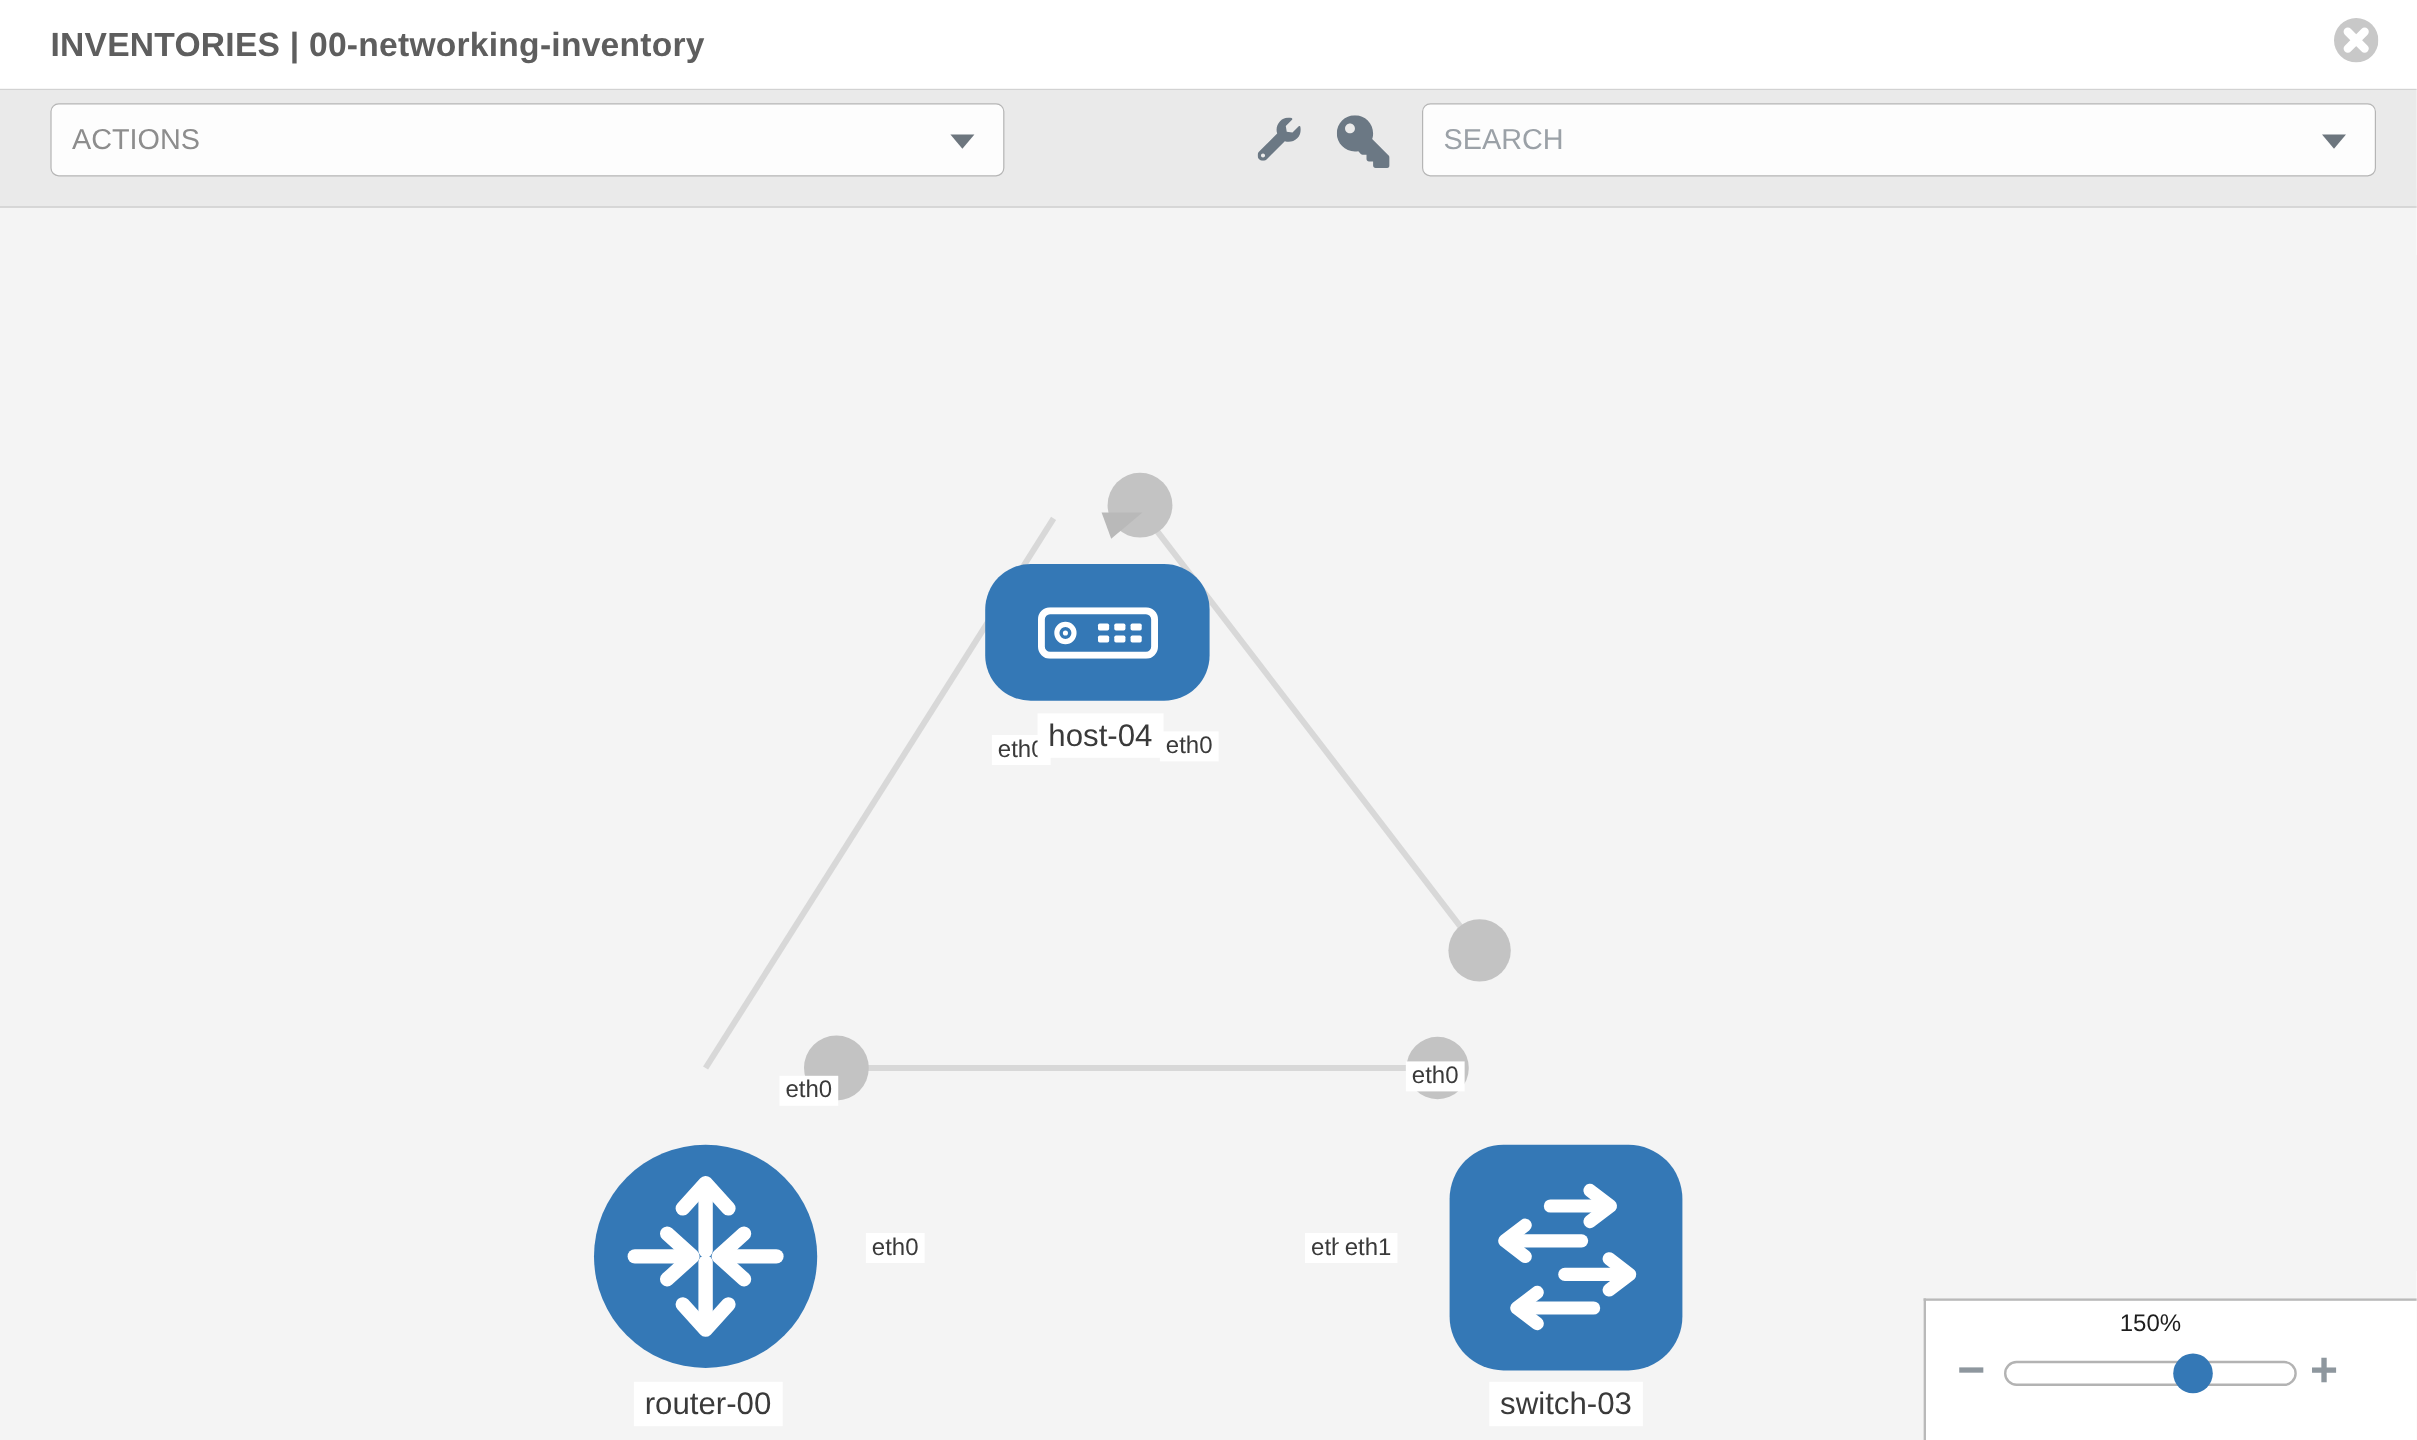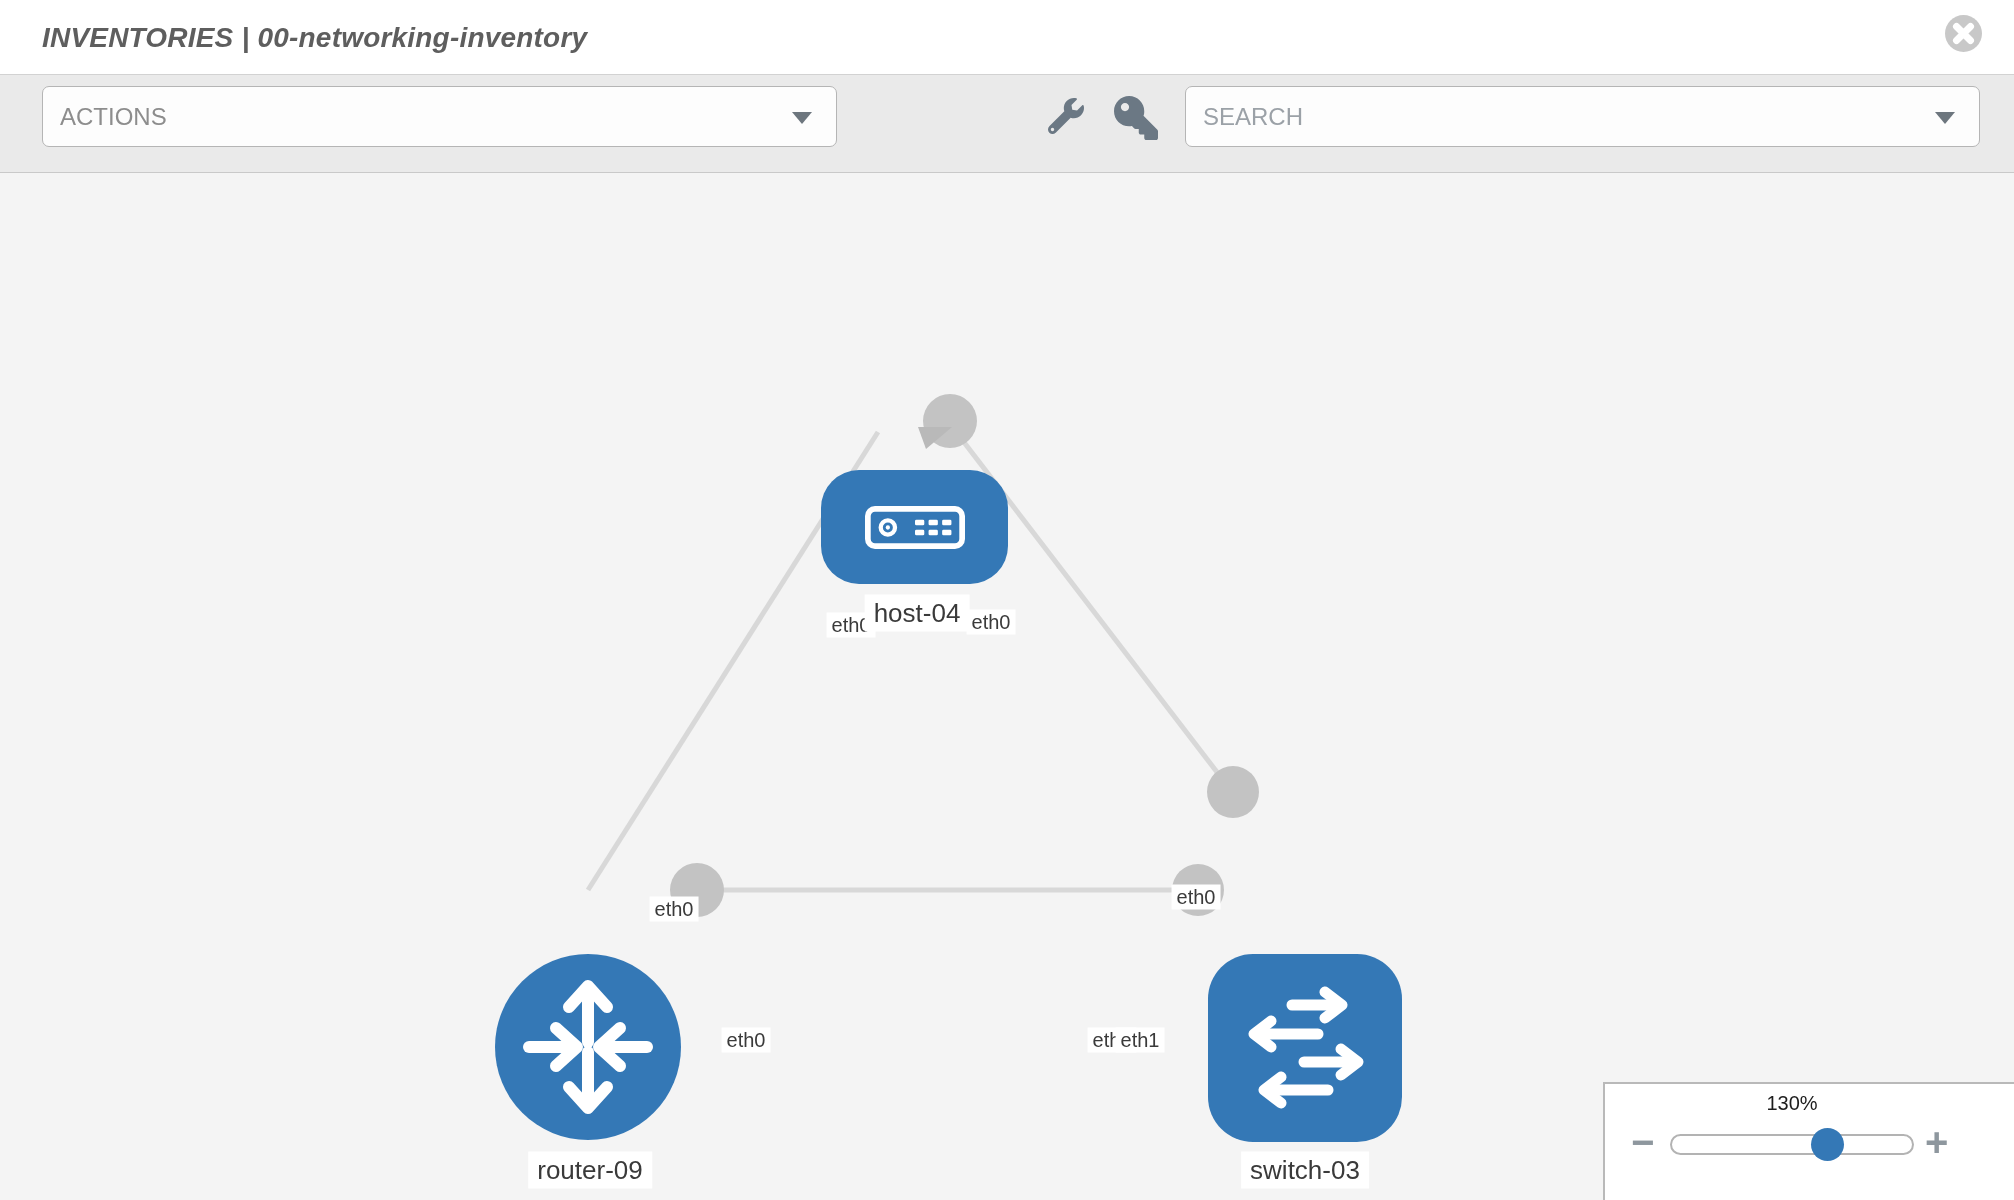--- a/index.html
+++ b/index.html
@@ -4,21 +4,21 @@
 <style>
   * { margin:0; padding:0; box-sizing:border-box; }
   html,body { width:2014px; height:1200px; overflow:hidden; background:#fff;
               font-family:"Liberation Sans", sans-serif; }
   .page { position:relative; width:2014px; height:1200px; }
 
   
   .header { position:absolute; left:0; top:0; width:2014px; height:75px;
             background:#ffffff; border-bottom:1px solid #d2d2d2; z-index:5; }
   .header-title { position:absolute; left:42px; top:0; height:75px; line-height:75px;
-                  font-size:28px; font-weight:bold; color:#5e5e5e; letter-spacing:0.2px;font-style:italic; }
+                  font-size:28px; font-weight:bold; color:#5e5e5e; letter-spacing:0.2px; }
   .close-btn { position:absolute; left:1945px; top:15px; width:37px; height:37px; cursor:pointer; }
 
   
   .toolbar { position:absolute; left:0; top:75px; width:2014px; height:98px;
              background:#eaeaea; border-bottom:1px solid #c9c9c9; z-index:5; }
   .select-box { position:absolute; top:11px; height:61px; background:#fdfdfd;
                 border:1px solid #b5b5b5; border-radius:7px; }
   .select-box .sel-label { position:absolute; left:17px; top:0; height:59px; line-height:59px;
                            font-size:24px; color:#8d8d8d; }
   .caret { position:absolute; right:24px; top:25px; width:0; height:0;
@@ -164,25 +164,25 @@
 
     <span class="lbl if-lbl" style="left:674px; top:752px;">eth0</span>
     <span class="lbl if-lbl" style="left:851px; top:468px;">eth0</span>
     <span class="lbl if-lbl" style="left:991px; top:465px;">eth0</span>
     <span class="lbl if-lbl" style="left:1196px; top:740px;">eth0</span>
     <span class="lbl if-lbl" style="left:746px; top:883px;">eth0</span>
     <span class="lbl if-lbl" style="left:1112px; top:883px;">eth0</span>
     <span class="lbl if-lbl" style="left:1140px; top:883px;">eth1</span>
 
     <span class="lbl node-lbl" style="left:917px; top:456px;">host-04</span>
-    <span class="lbl node-lbl" style="left:590px; top:1013px;">router-09</span>
+    <span class="lbl node-lbl" style="left:590px; top:1013px;">router-00</span>
     <span class="lbl node-lbl" style="left:1305px; top:1013px;">switch-03</span>
   </div>
 
   <div class="zoom-panel">
-    <div class="zoom-level">130%</div>
+    <div class="zoom-level">150%</div>
     <div class="zoom-minus">−</div>
     <div class="zoom-track"></div>
     <div class="zoom-handle"></div>
     <div class="zoom-plus">+</div>
   </div>
 
 </div>
 
 </body></html>

